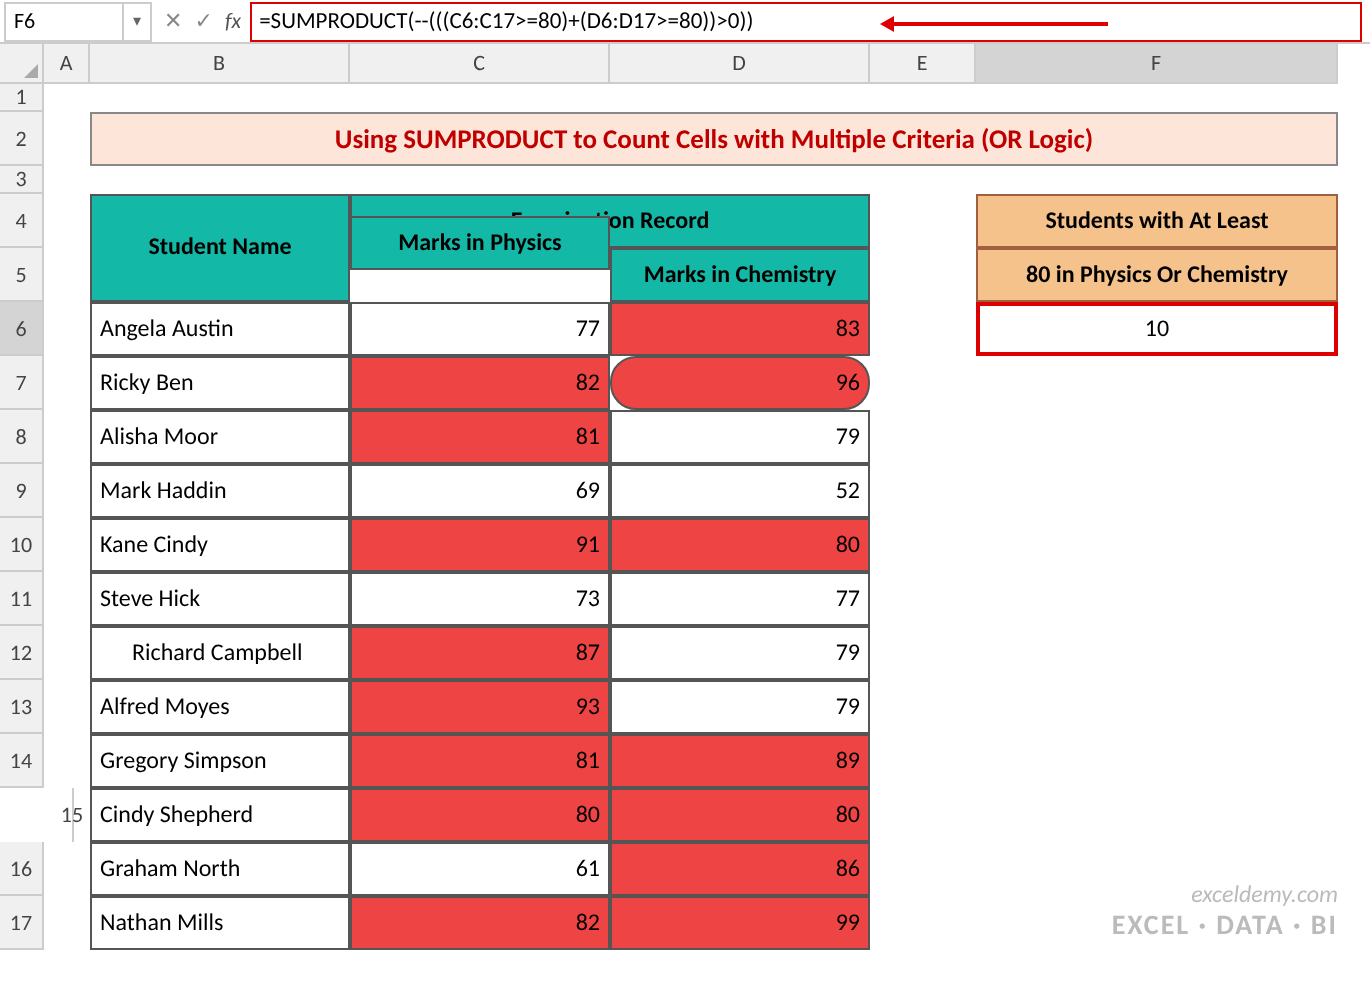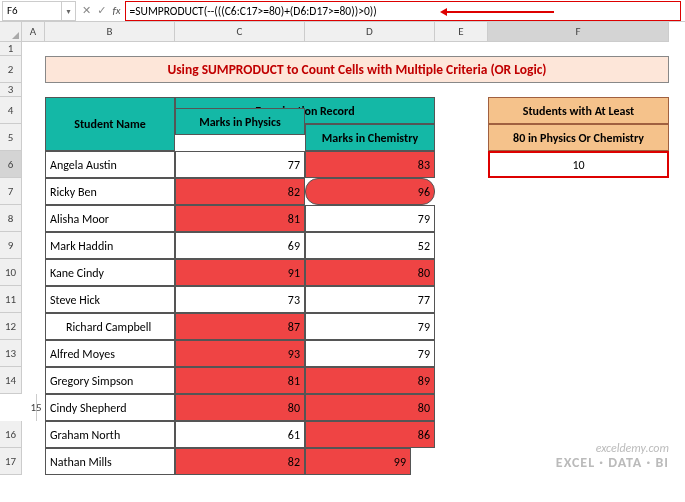--- a/index.html
+++ b/index.html
@@ -127,19 +127,19 @@
     <div class="td num hl" style="left: 153px; top: 325px; width: 130px; height: 27px;">81</div>
     <div class="td num hl" style="left: 283px; top: 325px; width: 130px; height: 27px;">89</div>
     <div class="td" style="left: 23px; top: 352px; width: 130px; height: 27px;">Cindy Shepherd</div>
     <div class="td num hl" style="left: 153px; top: 352px; width: 130px; height: 27px;">80</div>
     <div class="td num hl" style="left: 283px; top: 352px; width: 130px; height: 27px;">80</div>
     <div class="td" style="left: 23px; top: 379px; width: 130px; height: 27px;">Graham North</div>
     <div class="td num" style="left: 153px; top: 379px; width: 130px; height: 27px;">61</div>
     <div class="td num hl" style="left: 283px; top: 379px; width: 130px; height: 27px;">86</div>
     <div class="td" style="left: 23px; top: 406px; width: 130px; height: 27px;">Nathan Mills</div>
     <div class="td num hl" style="left: 153px; top: 406px; width: 130px; height: 27px;">82</div>
-    <div class="td num hl" style="left: 283px; top: 406px; width: 106px; height: 27px;">99</div>
+    <div class="td num hl" style="left: 283px; top: 406px; width: 130px; height: 27px;">99</div>
   </div>
 
 <div class="watermark">
   <span>exceldemy</span><span>.com</span><br>
   <b>EXCEL · DATA · BI</b>
 </div>
 
 </body></html>

